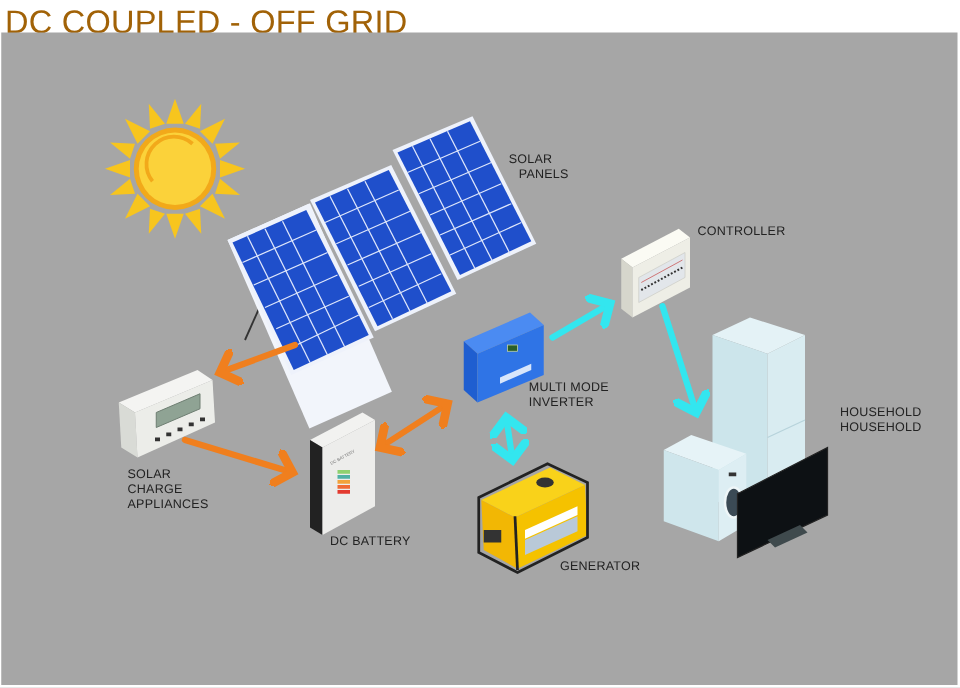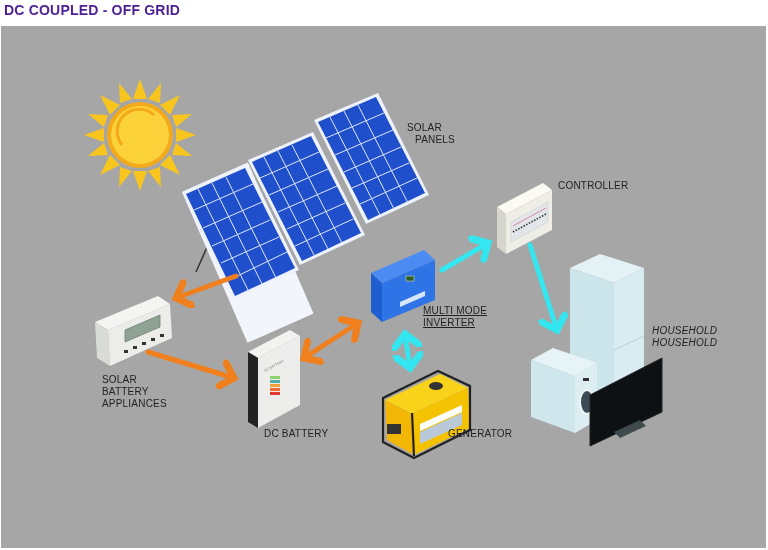--- a/index.html
+++ b/index.html
@@ -1,17 +1,17 @@
 <!DOCTYPE html>
 <html><head>
 <meta charset="utf-8">
 <style>
   html,body{margin:0;padding:0;background:#ffffff;}
   body{width:768px;height:550px;position:relative;overflow:hidden;font-family:"Liberation Sans","DejaVu Sans",sans-serif;}
-  .title{position:absolute;left:4px;top:2px;font-size:14px;color:#4c1d95;letter-spacing:0.2px;font-weight:bold;}
+  .title{position:absolute;left:4px;top:2px;font-size:26px;color:#a16207;letter-spacing:0.2px;font-weight:normal;}
   .canvas{position:absolute;left:1px;top:26px;width:765px;height:522px;background:#a6a6a6;}
   svg.art{position:absolute;left:0;top:0;}
   .lbl{position:absolute;font-size:10px;color:#222;line-height:12px;letter-spacing:0.2px;}
 </style>
 </head>
 <body>
 
 <div class="title">DC COUPLED - OFF GRID</div>
 <div class="canvas"></div>
 
@@ -188,35 +188,35 @@
 
 <div class="lbl" style="left:407px;top:122px;">
   <div>SOLAR</div>
   <div style="padding-left:8px;">PANELS</div>
 </div>
 
 <div class="lbl" style="left:558px;top:180px;">
   <span>CONTROLLER</span>
 </div>
 
-<div class="lbl" style="left:423px;top:305px;text-decoration:underline;">
+<div class="lbl" style="left:423px;top:305px;">
   <div>MULTI MODE</div>
   <div>INVERTER</div>
 </div>
 
-<div class="lbl" style="left:652px;top:325px;font-style:italic;">
+<div class="lbl" style="left:672px;top:325px;">
   <div>HOUSEHOLD</div>
   <div>HOUSEHOLD</div>
 </div>
 
 <div class="lbl" style="left:102px;top:374px;">
   <div>SOLAR</div>
-  <div>BATTERY</div>
+  <div>CHARGE</div>
   <div>APPLIANCES</div>
 </div>
 
 <div class="lbl" style="left:264px;top:428px;">
   <span>DC BATTERY</span>
 </div>
 
-<div class="lbl" style="left:448px;top:428px;">
+<div class="lbl" style="left:448px;top:448px;">
   <span>GENERATOR</span>
 </div>
 
 </body></html>

